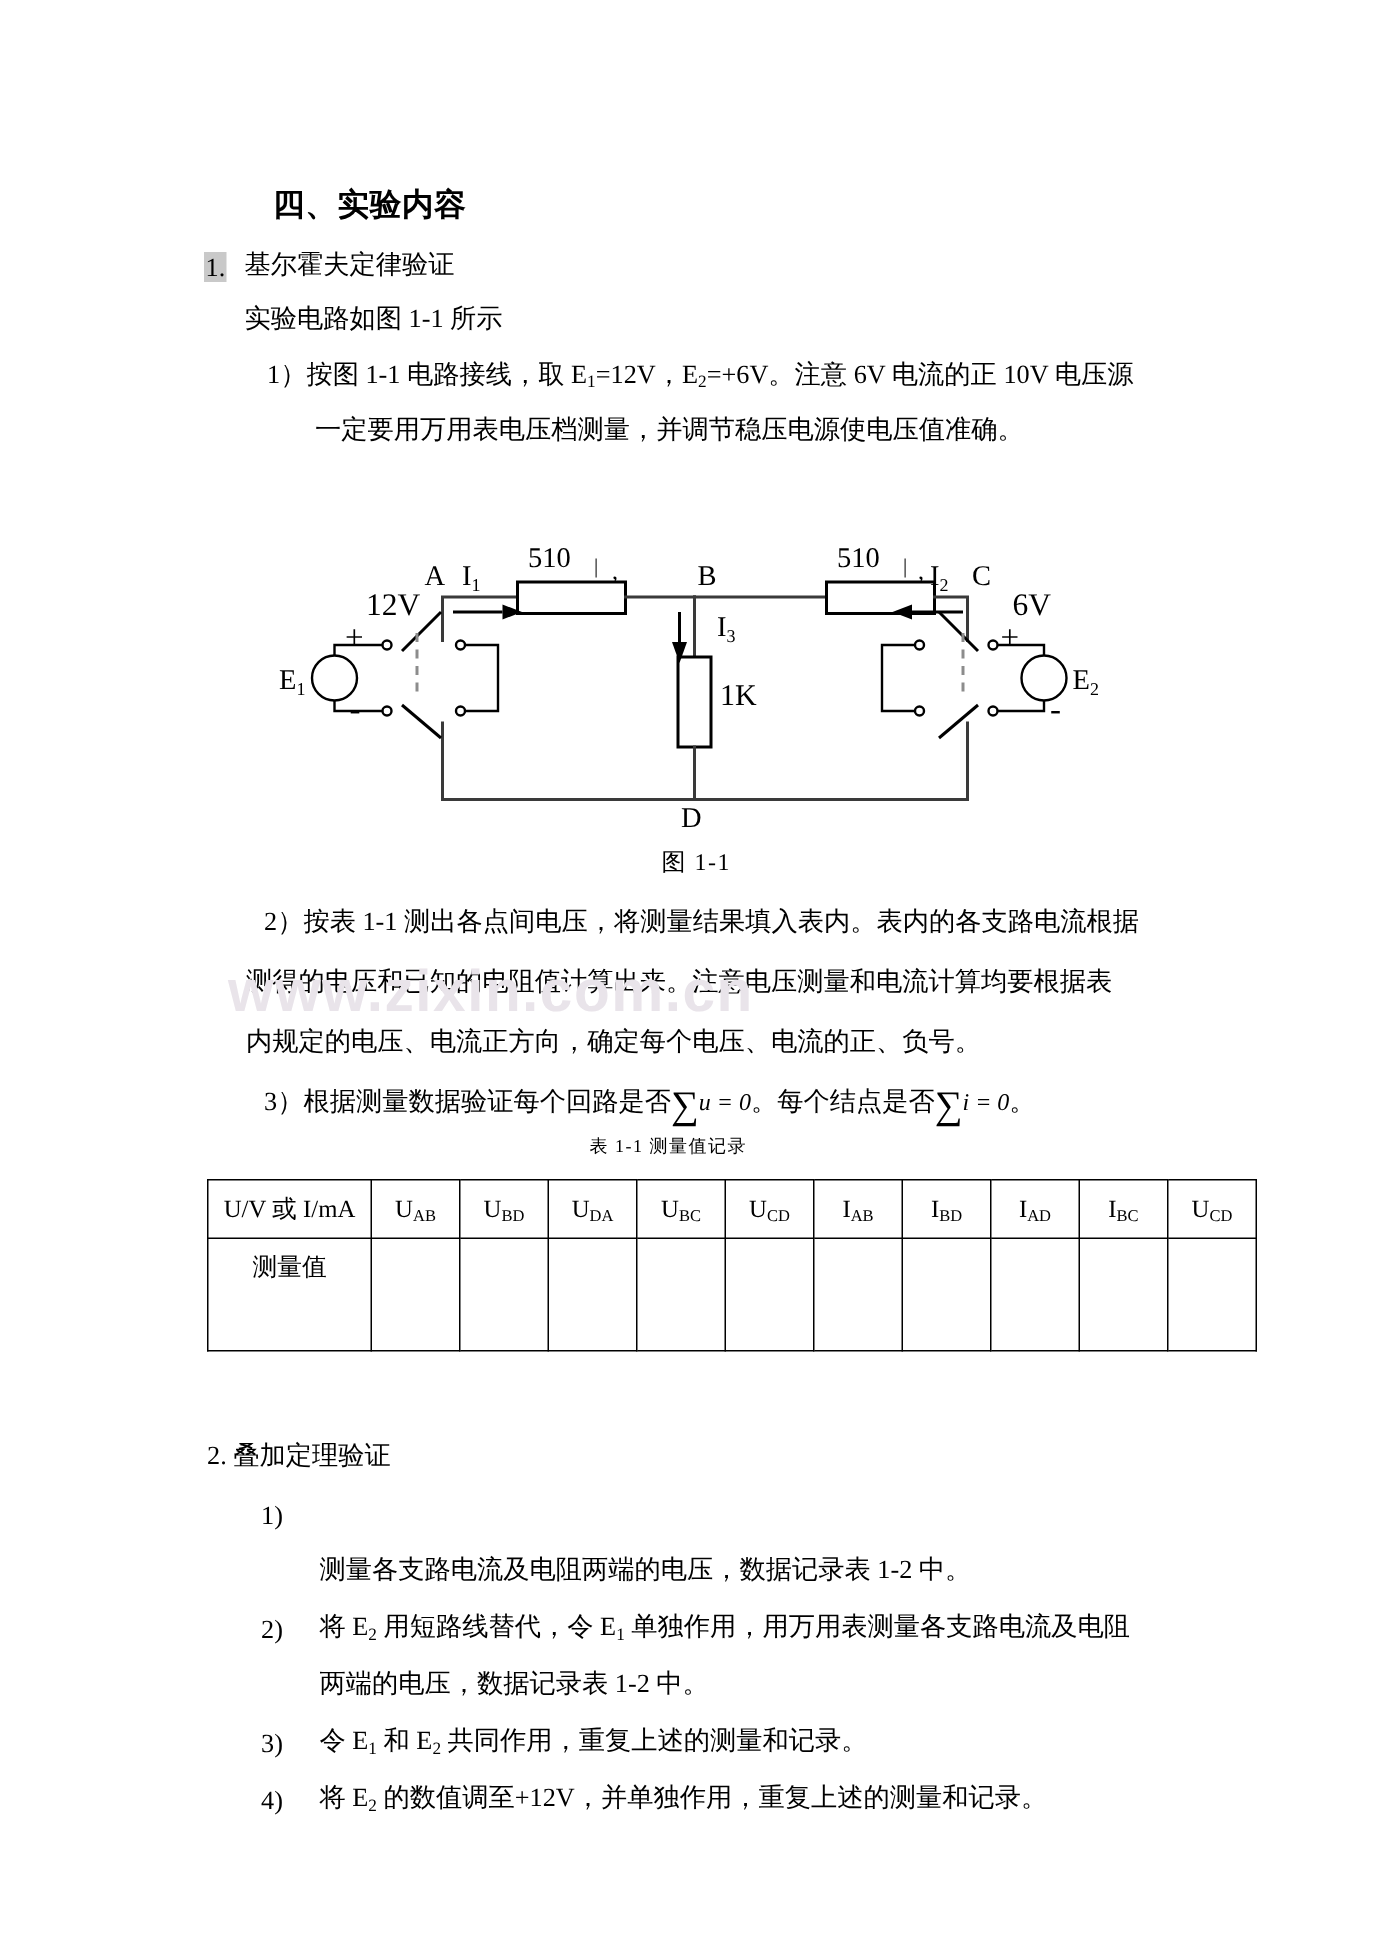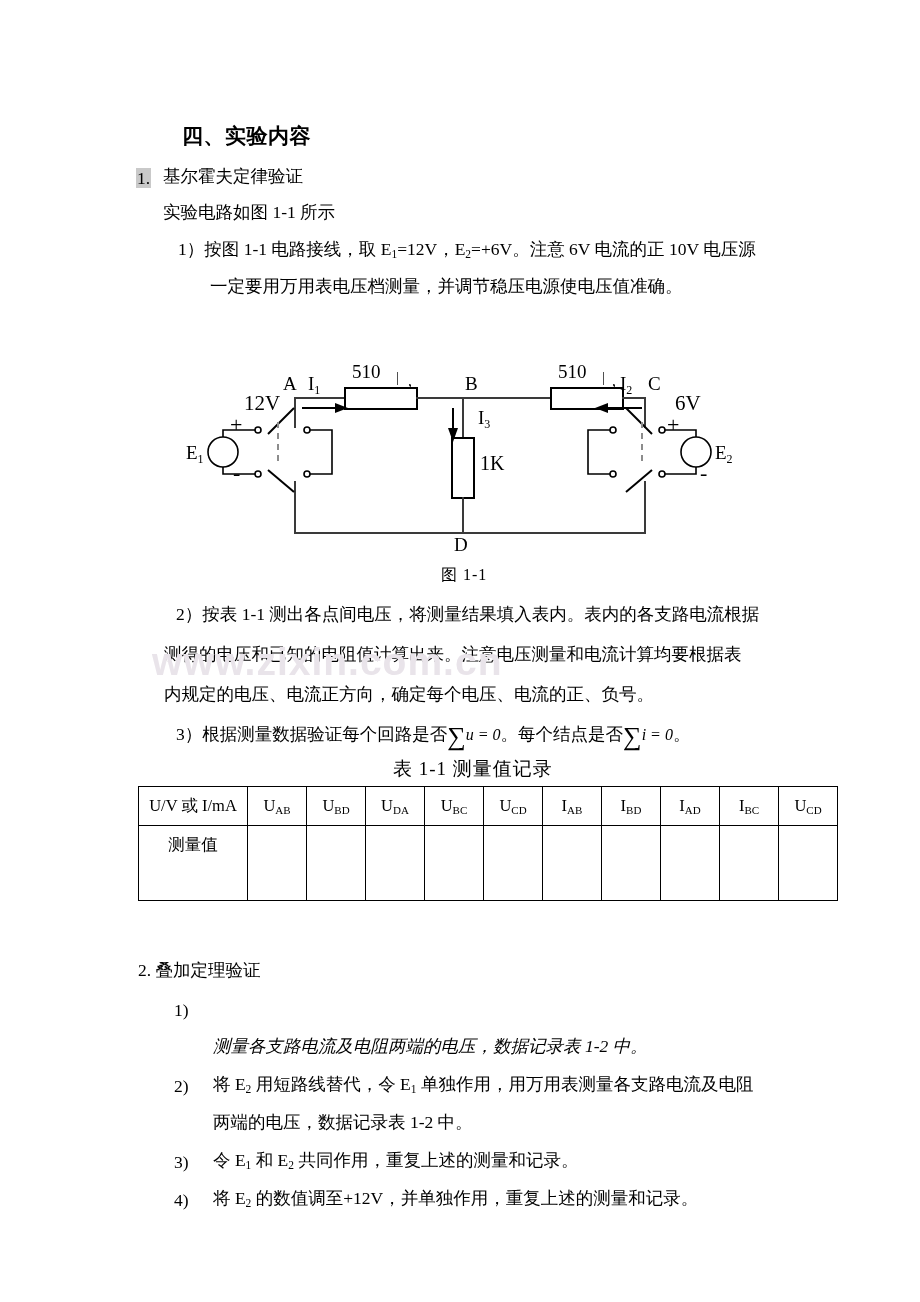--- a/index.html
+++ b/index.html
@@ -99,21 +99,21 @@
   .ital {
     font-style: italic;
     font-size: 16px;
   }
 
   
   #table-caption {
     position: absolute;
     left: 393px;
     top: 756px;
-    font-size: 19px;
+    font-size: 12px;
     letter-spacing: 1px;
   }
 
   
   table.meas {
     position: absolute;
     left: 138px;
     top: 786px;
     width: 700px;
     border-collapse: collapse;
@@ -136,21 +136,21 @@
   table.meas td.first { width: 108px; }
 
   
   #sec2-title { left: 138px; top: 962px; font-size: 17.5px; }
   .li-num {
     position: absolute;
     font-size: 17.5px;
   }
   #li1n { left: 174px; top: 1000px; }
   #li1a { left: 213px; top: 1000px; }
-  #li1b { left: 213px; top: 1038px; font-style: italic; }
+  #li1b { left: 213px; top: 1038px; }
   #li2n { left: 174px; top: 1076px; }
   #li2a { left: 213px; top: 1076px; }
   #li2b { left: 213px; top: 1114px; }
   #li3n { left: 174px; top: 1152px; }
   #li3a { left: 213px; top: 1152px; }
   #li4n { left: 174px; top: 1190px; }
   #li4a { left: 213px; top: 1190px; }
 
   
   #circuit {

